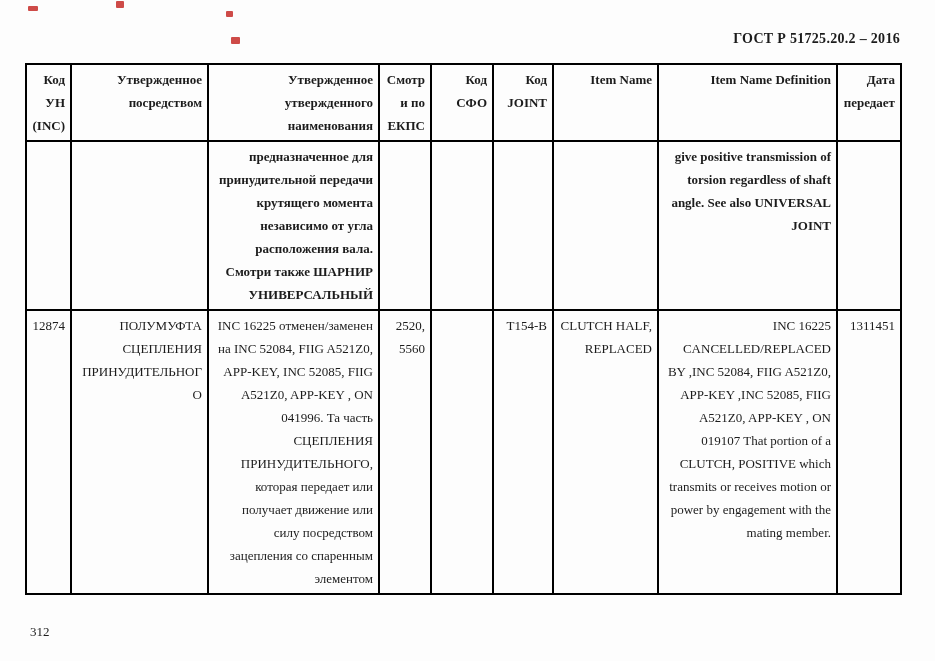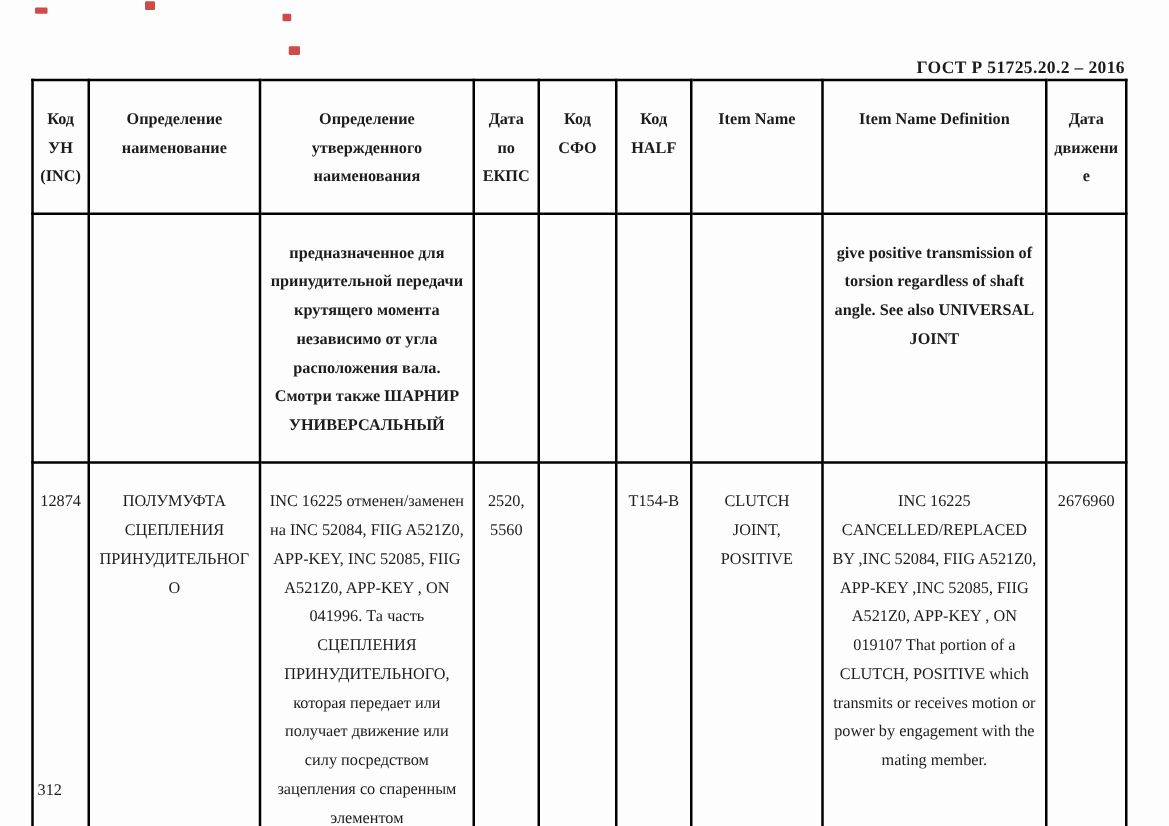--- a/index.html
+++ b/index.html
@@ -25,34 +25,33 @@
   .mark-2 { left: 116px; top: 1px;  width: 8px;  height: 7px; }
   .mark-3 { left: 226px; top: 11px; width: 7px;  height: 6px; }
   .mark-4 { left: 231px; top: 37px; width: 9px;  height: 7px; }
   .doc-title {
     position: absolute;
     top: 31px; right: 35px;
     font-weight: bold;
     font-size: 14px;
     letter-spacing: 0.3px;
     white-space: nowrap;
-    margin-top: 16px;
   }
   table.gost {
     position: absolute;
     left: 25px; top: 63px;
     width: 875px;
     border-collapse: collapse;
     table-layout: fixed;
   }
   table.gost th, table.gost td {
     border: 2px solid #000;
     vertical-align: top;
-    text-align: center;
-    padding: 18px 5px;
+    text-align: right;
+    padding: 3px 5px;
     font-size: 13px;
     line-height: 23px;
     overflow-wrap: break-word;
     word-break: break-word;
     font-weight: normal;
   }
   table.gost thead th {
     font-weight: bold;
     height: 75px;
   }
@@ -92,28 +91,28 @@
       <col class="col-ekps">
         <col class="col-sfo">
         <col class="col-fiig">
       <col class="col-item">
         <col class="col-itemdef">
         <col class="col-date">
     </colgroup>
     <thead>
       <tr>
         <th>Код УН (INC)</th>
-        <th>Определение наименование</th>
-        <th>Определение утвержденного наименования</th>
-        <th>Дата по ЕКПС</th>
+        <th>Утвержденное посредством</th>
+        <th>Утвержденное утвержденного наименования</th>
+        <th>Смотри по ЕКПС</th>
         <th>Код СФО</th>
-        <th>Код HALF</th>
+        <th>Код JOINT</th>
         <th>Item Name</th>
         <th>Item Name Definition</th>
-        <th>Дата движение</th>
+        <th>Дата передает</th>
       </tr>
     </thead>
     <tbody>
       <tr class="row-cont">
         <td></td>
         <td></td>
         <td>предназначенное для принудительной передачи крутящего момента независимо от угла расположения вала. Смотри также ШАРНИР УНИВЕРСАЛЬНЫЙ</td>
         <td></td>
         <td></td>
         <td></td>
@@ -121,22 +120,22 @@
         <td>give positive transmission of torsion regardless of shaft angle. See also UNIVERSAL JOINT</td>
         <td></td>
       </tr>
       <tr>
         <td>12874</td>
         <td>ПОЛУМУФТА СЦЕПЛЕНИЯ ПРИНУДИТЕЛЬНОГО</td>
         <td>INC 16225 отменен/заменен на INC 52084, FIIG A521Z0, APP-KEY, INC 52085, FIIG A521Z0, APP-KEY , ON 041996. Та часть СЦЕПЛЕНИЯ ПРИНУДИТЕЛЬНОГО, которая передает или получает движение или силу посредством зацепления со спаренным элементом</td>
         <td>2520, 5560</td>
         <td></td>
         <td>T154-B</td>
-        <td>CLUTCH JOINT, POSITIVE</td>
+        <td>CLUTCH HALF, REPLACED</td>
         <td>INC 16225 CANCELLED/REPLACED BY ,INC 52084, FIIG A521Z0, APP-KEY ,INC 52085, FIIG A521Z0, APP-KEY , ON 019107 That portion of a CLUTCH, POSITIVE which transmits or receives motion or power by engagement with the mating member.</td>
-        <td>2676960</td>
+        <td>1311451</td>
       </tr>
     </tbody>
   </table>
 
   <div class="page-number">312</div>
 
 </div>
 
 </body></html>

